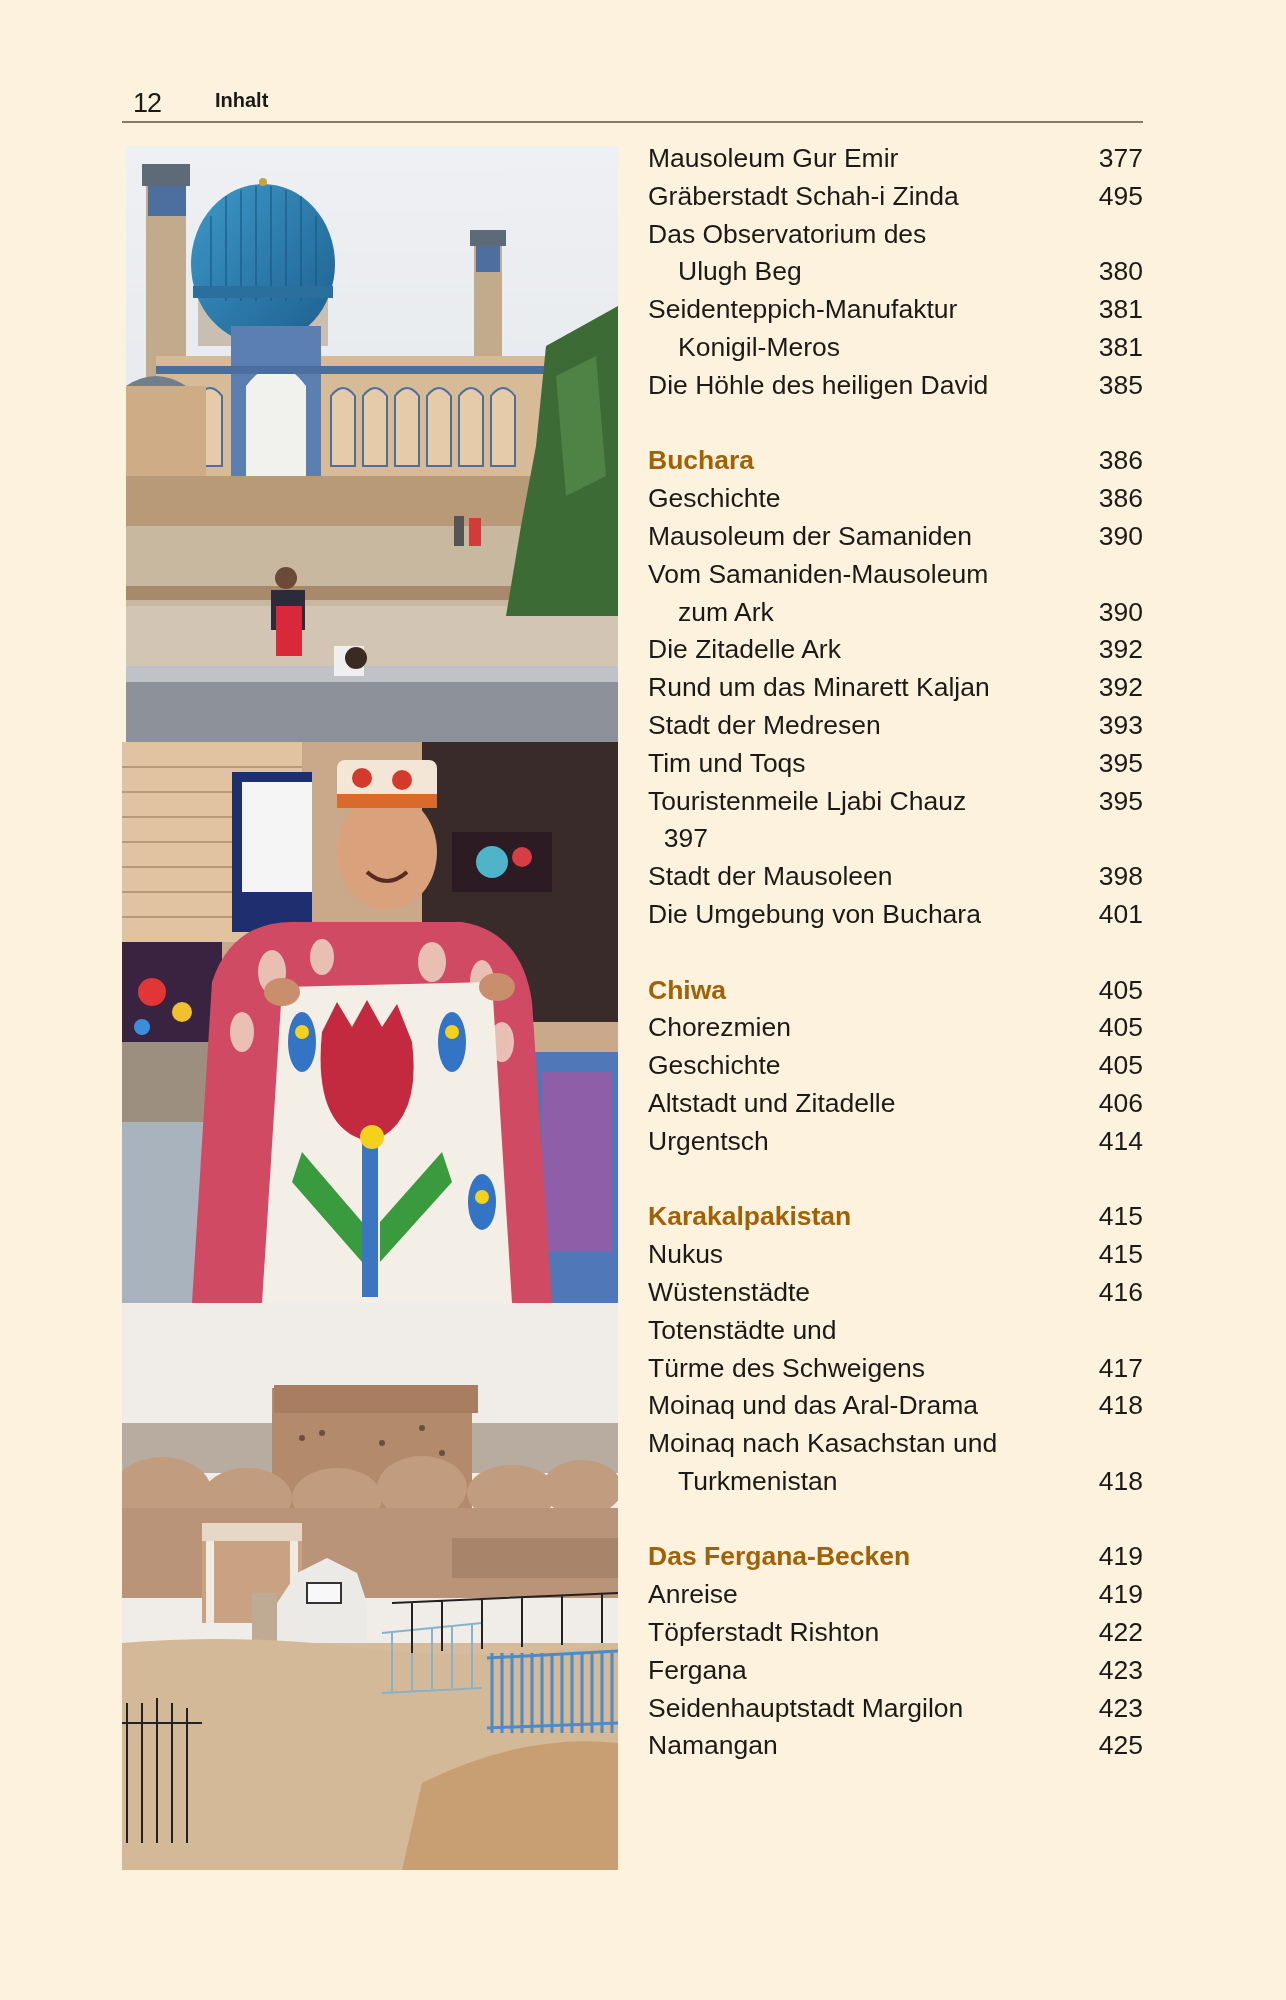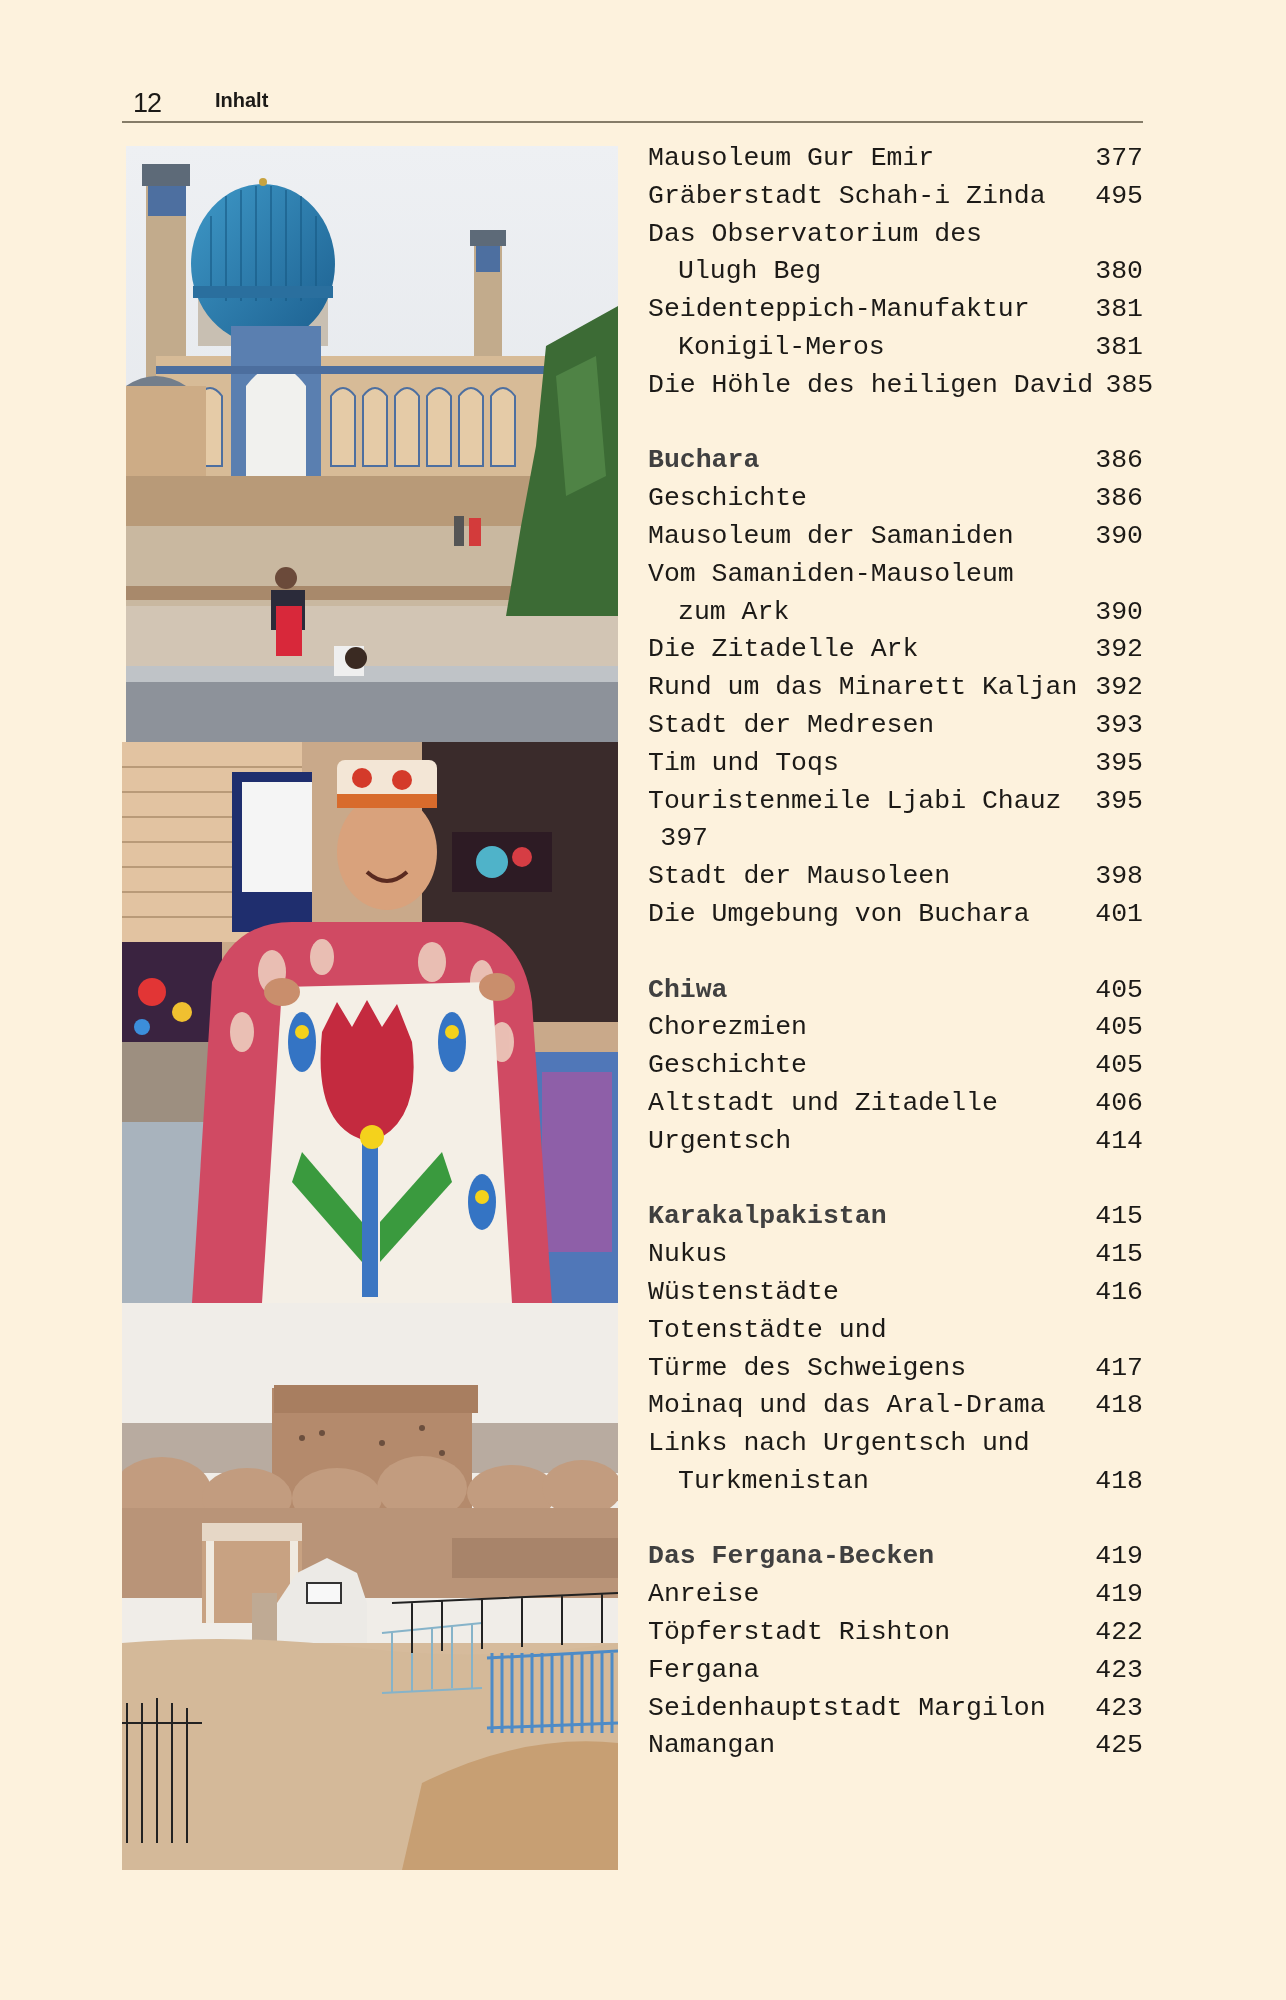--- a/index.html
+++ b/index.html
@@ -15,24 +15,24 @@
   .rule { position: absolute; left: 122px; top: 121px; width: 1021px; height: 2px; background: #857c68; }
 
   .photo { position: absolute; overflow: hidden; }
   .photo svg { display: block; width: 100%; height: 100%; }
   #photo-1 { left: 126px; top: 146px; width: 492px; height: 596px; }
   #photo-2 { left: 122px; top: 742px; width: 496px; height: 561px; }
   #photo-3 { left: 122px; top: 1303px; width: 496px; height: 567px; }
 
   .toc { position: absolute; left: 648px; top: 140px; width: 495px; }
   .toc-section { margin-bottom: 37.8px; }
-  .toc-row { display: flex; justify-content: space-between; align-items: baseline; height: 37.8px; line-height: 37.8px; font-size: 26.5px; font-family: Liberation Mono, monospace; }
+  .toc-row { display: flex; justify-content: space-between; align-items: baseline; height: 37.8px; line-height: 37.8px; font-size: 26.5px; font-family: Liberation Sans, sans-serif; }
   .toc-row .label { white-space: nowrap; }
   .toc-row.indent .label { padding-left: 30px; }
-  .toc-row.heading .label { color: #404040; font-weight: bold; }
+  .toc-row.heading .label { color: #a16207; font-weight: bold; }
   .toc-row .pg { text-align: right; min-width: 60px; }
 </style>
 </head>
 <body>
 
 <div class="header">
   <span class="page-num">12</span>
   <span class="running-title">Inhalt</span>
 </div>
 <div class="rule"></div>
@@ -385,21 +385,21 @@
       </div>
       <div class="toc-row">
         <span class="label">Türme des Schweigens</span>
         <span class="pg">417</span>
       </div>
       <div class="toc-row">
         <span class="label">Moinaq und das Aral-Drama</span>
         <span class="pg">418</span>
       </div>
       <div class="toc-row">
-        <span class="label">Links nach Urgentsch und</span>
+        <span class="label">Moinaq nach Kasachstan und</span>
         <span class="pg"></span>
       </div>
       <div class="toc-row indent">
         <span class="label">Turkmenistan</span>
         <span class="pg">418</span>
       </div>
     </div>
     <div class="toc-section">
       <div class="toc-row heading">
         <span class="label">Das Fergana-Becken</span>

